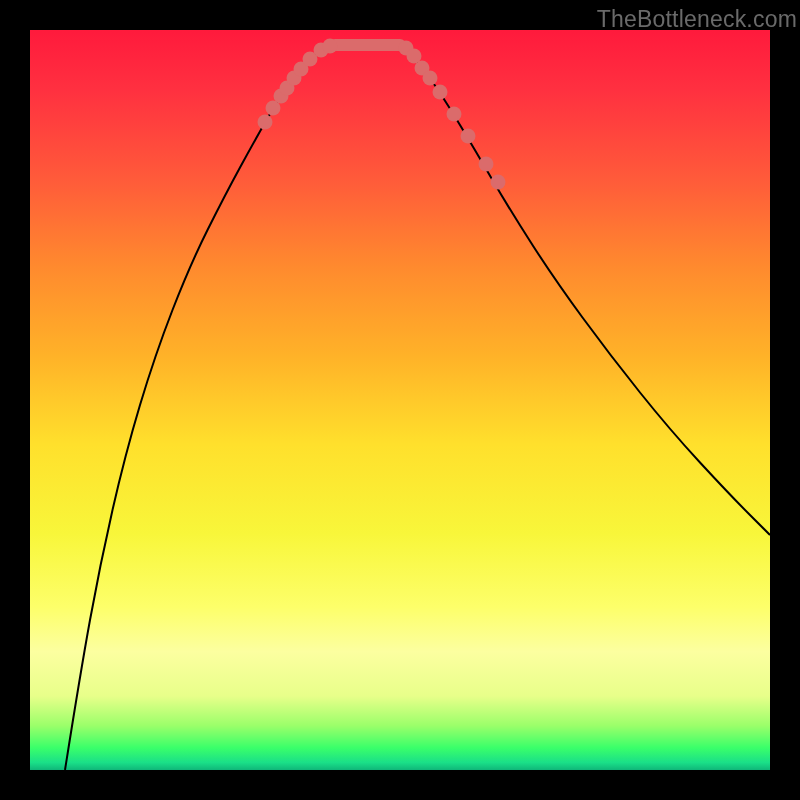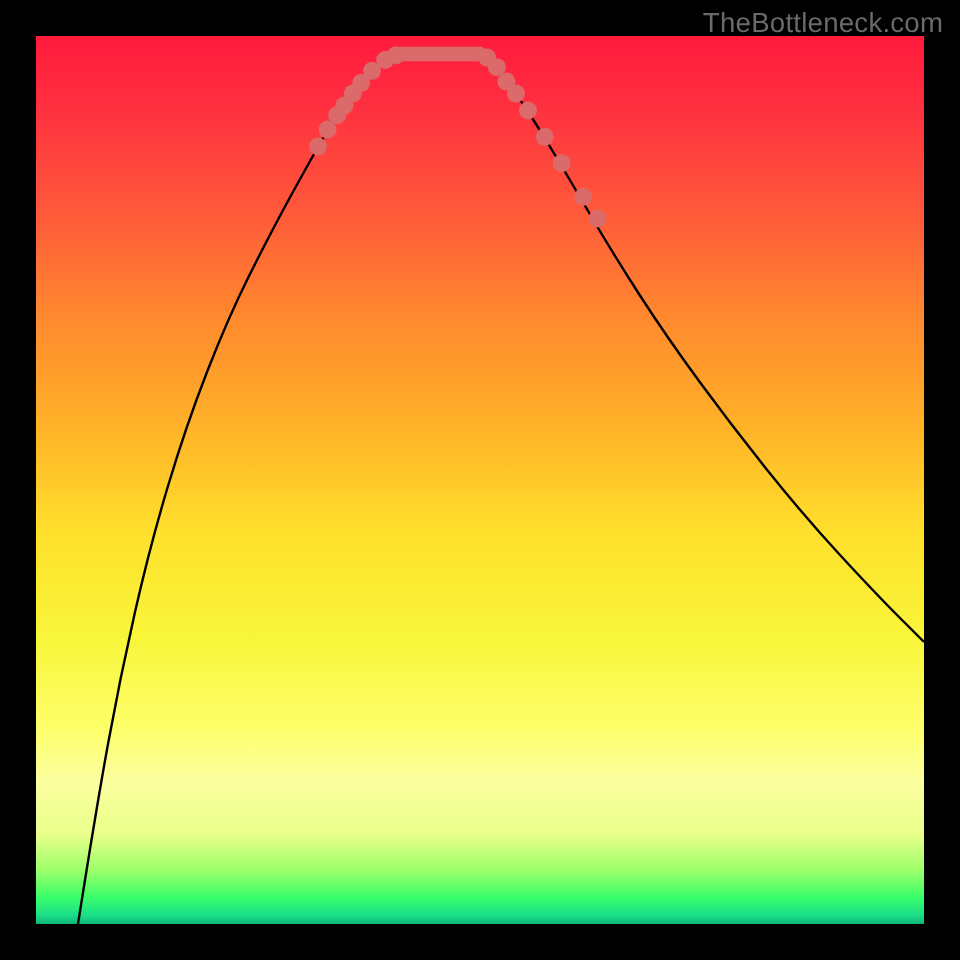--- a/index.html
+++ b/index.html
@@ -18,21 +18,21 @@
       #fdff6a 78%,
       #fcffa0 84%,
       #e8ff8a 90%,
       #9bff6a 94%,
       #3aff6a 97%,
       #1adf88 99%,
       #0fb679 100%);
   }
   .watermark{
     position:absolute;
-    top:6px;right:14px;
+    top:6px;right:3px;
     font:23px Arial,Helvetica,sans-serif;
     color:#6a6a6a;
     letter-spacing:0.2px;
   }
   svg.curves{position:absolute;left:30px;top:30px;width:740px;height:740px;pointer-events:none;}
 </style>
 </head>
 <body>
 <div class="frame">
 

